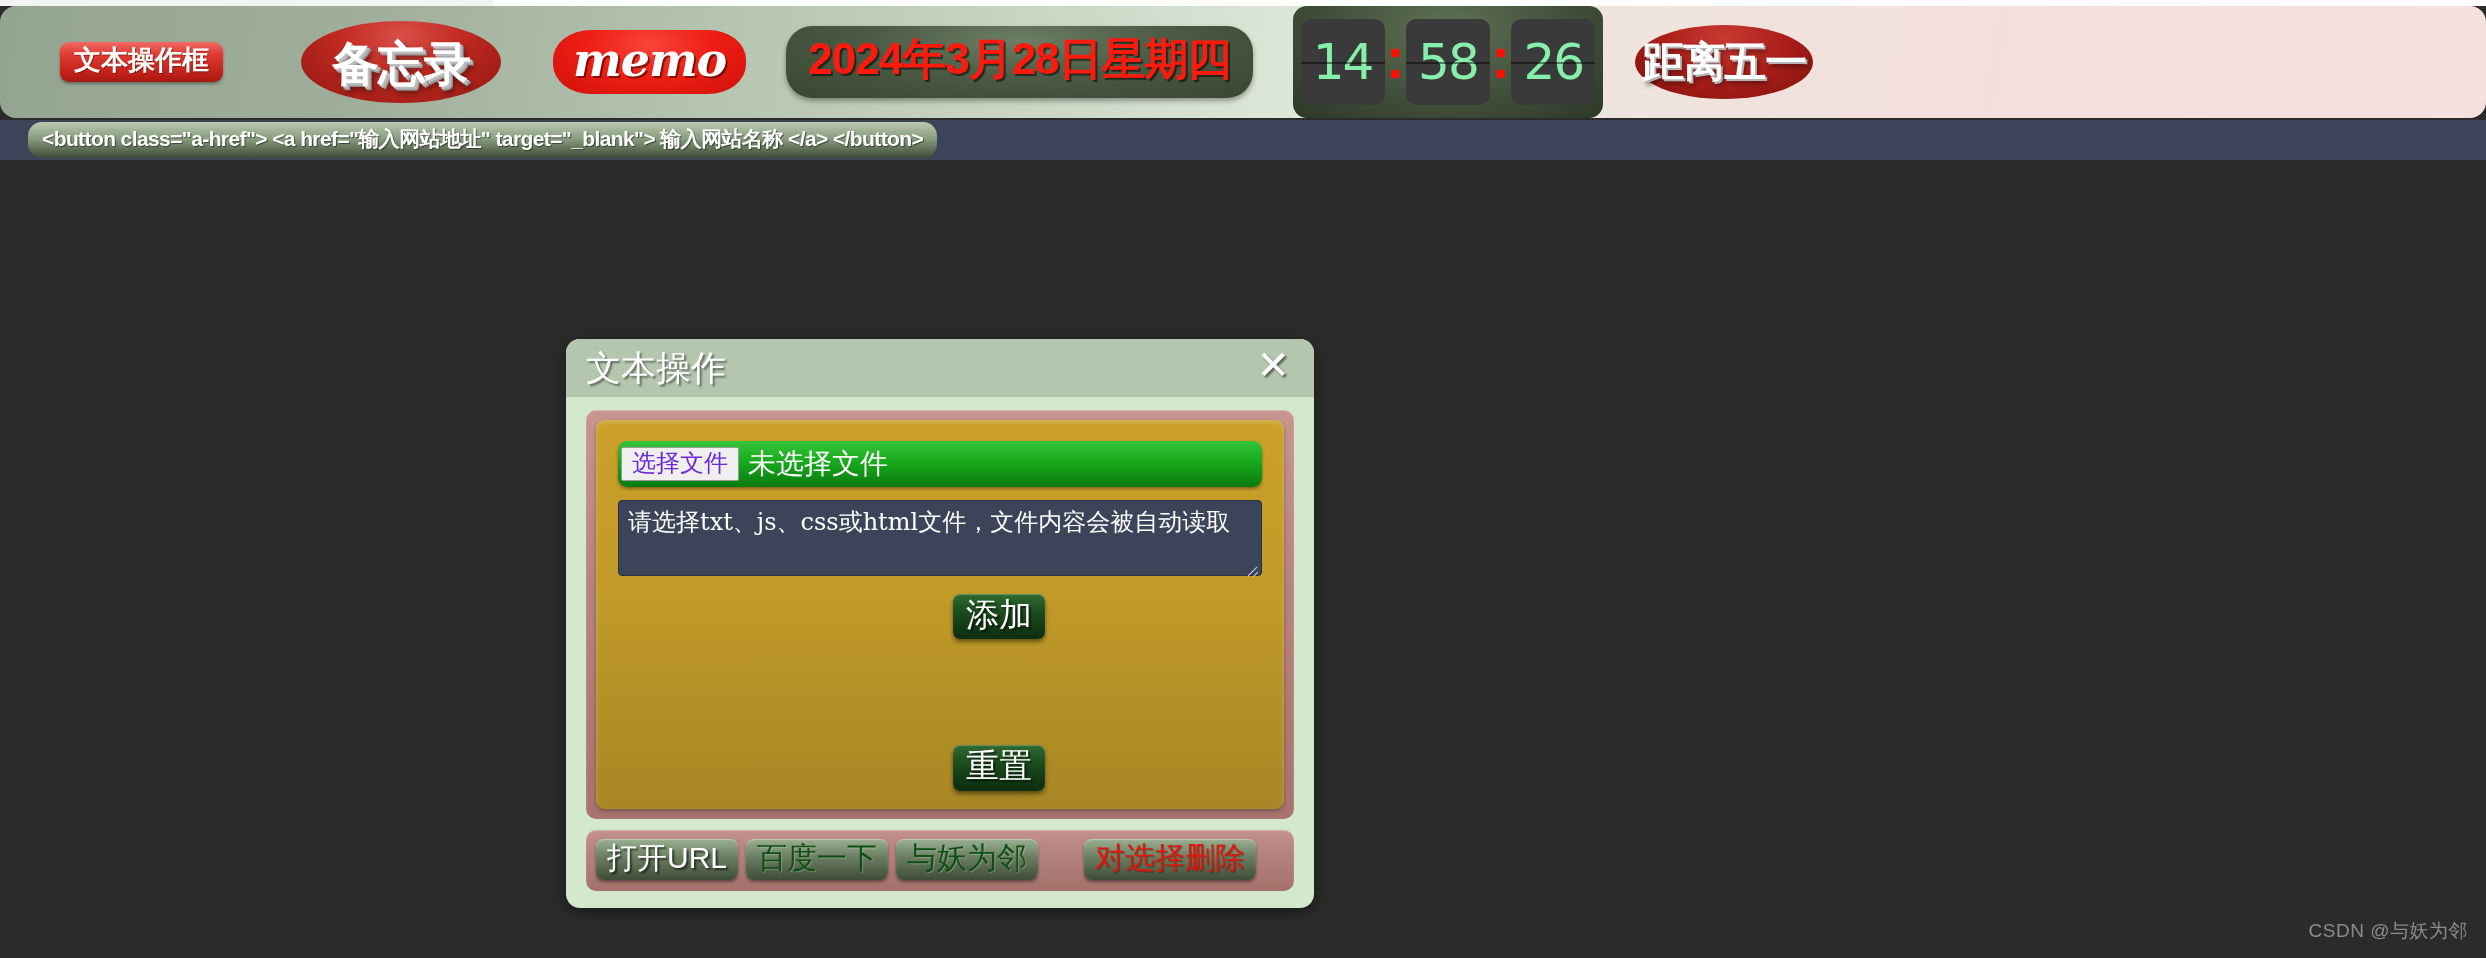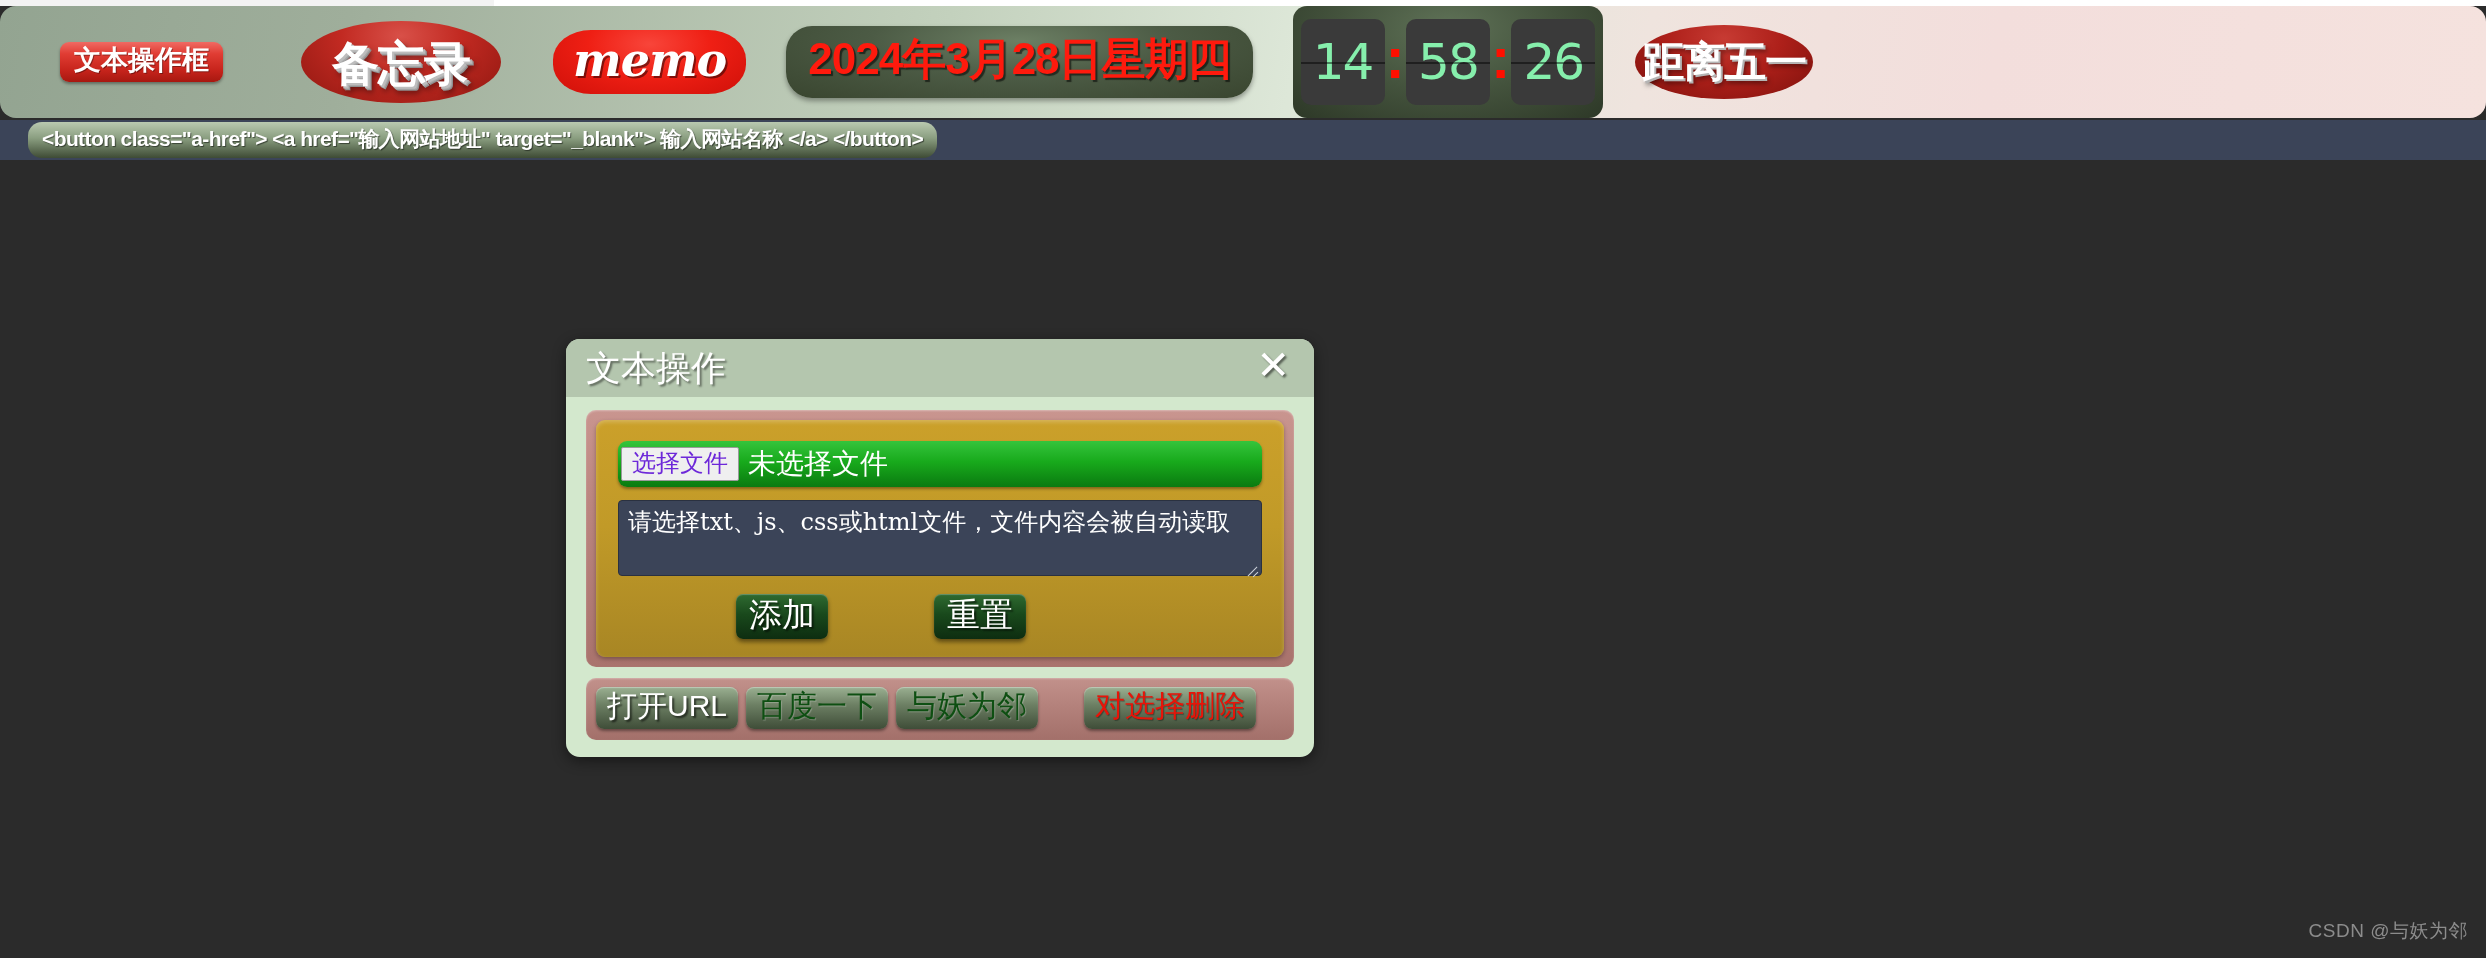--- a/index.html
+++ b/index.html
@@ -351,20 +351,21 @@
   .ta-grip::before { width: 13px; right: -1px; bottom: 3px; transform: rotate(-45deg); }
   .ta-grip::after  { width: 7px;  right: -1px; bottom: 0px; transform: rotate(-45deg); }
 
   
   .gold-actions {
     margin-top: 14px;
     display: flex;
     align-items: center;
     padding-left: 118px;
     gap: 106px;
+    flex-direction: column;
   }
   .btn-green3d {
     border: none;
     cursor: pointer;
     border-radius: 7px;
     background: linear-gradient(180deg, #2f6b31 0%, #19491c 45%, #0d2d10 100%);
     padding: 3px 13px 6px 13px;
     box-shadow: 0 3px 4px rgba(0,0,0,.45), inset 0 1px 1px rgba(255,255,255,.28);
   }
   .btn-green3d span {

